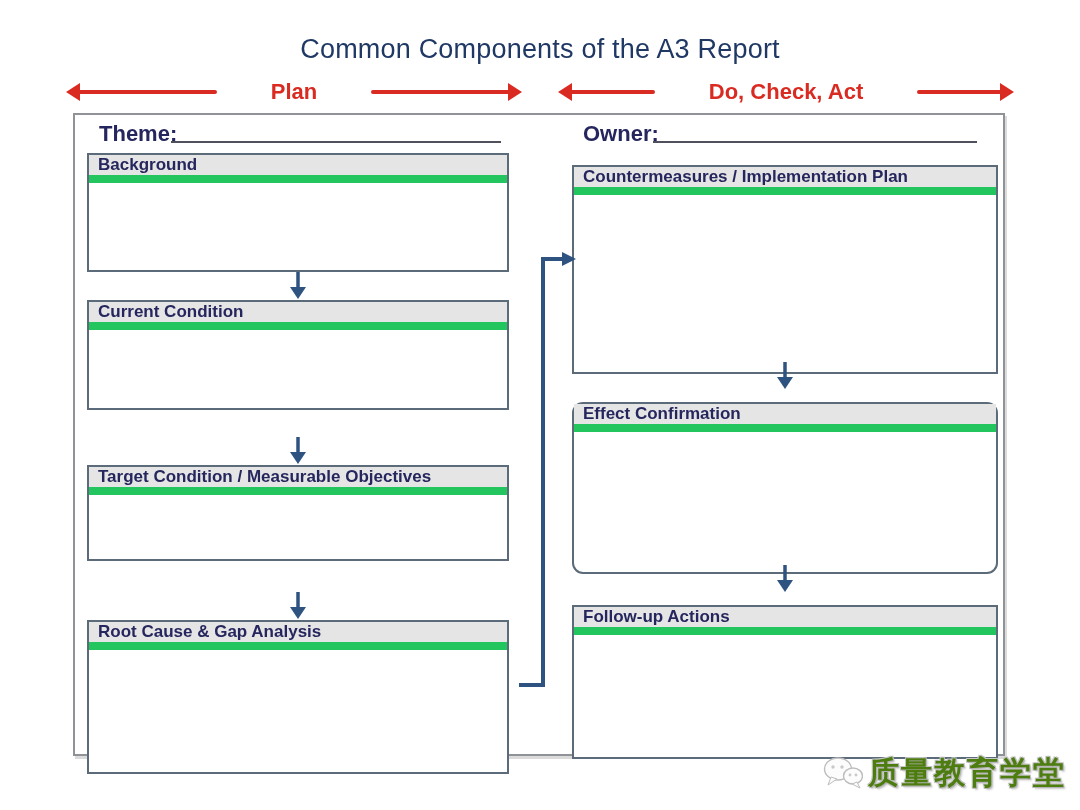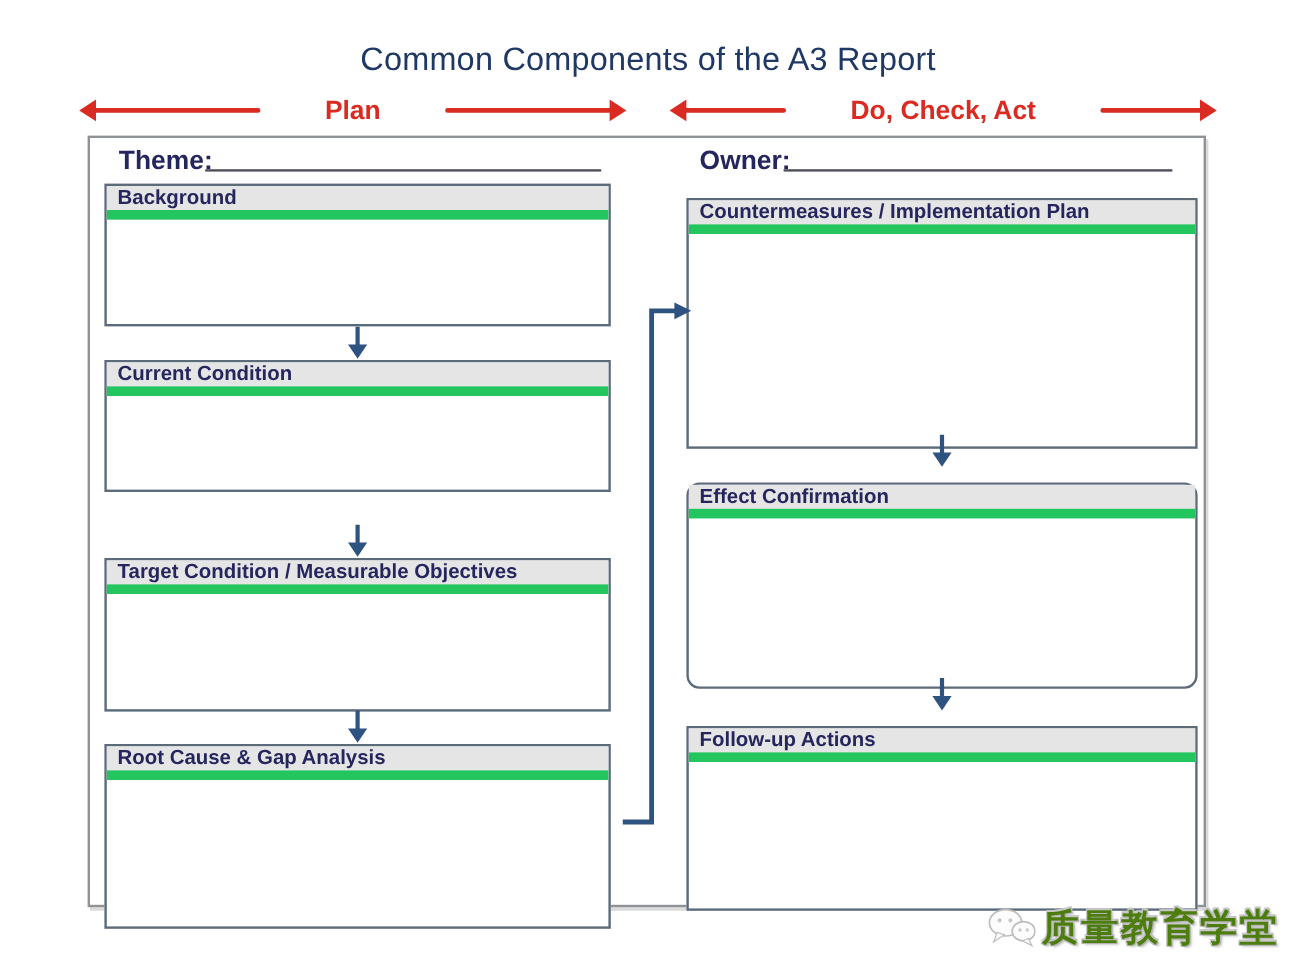--- a/index.html
+++ b/index.html
@@ -45,21 +45,21 @@
   .box { position:absolute; border:2px solid #5c6b7a; background:#ffffff; }
   .box-header {
     height:28px; background:#e5e5e5; border-bottom:8px solid #22c55e;
     display:flex; align-items:center; padding:0 9px;
     font-size:17px; font-weight:bold; color:#26265e; white-space:nowrap;
   }
   .col-left  .box { left:12px;  width:422px; }
   .col-right .box { left:497px; width:426px;margin-top:12px; }
   .box.bg      { top:38px;  height:119px; }
   .box.current { top:185px; height:110px; }
-  .box.target  { top:350px; height:128px; }
+  .box.target  { top:350px; height:96px; }
   .box.root    { top:505px; height:154px; }
   .box.counter { top:38px;  height:209px; }
   .box.effect  { top:275px; height:172px;border-radius:11px; }
   .box.follow  { top:478px; height:154px; }
   
   .v-arrow { position:absolute; width:22px; height:28px; }
   .v-arrow.l1 { left:212px; top:157px; }
   .v-arrow.l2 { left:212px; top:322px; }
   .v-arrow.l3 { left:212px; top:477px; }
   .v-arrow.r1 { left:699px; top:247px; }

